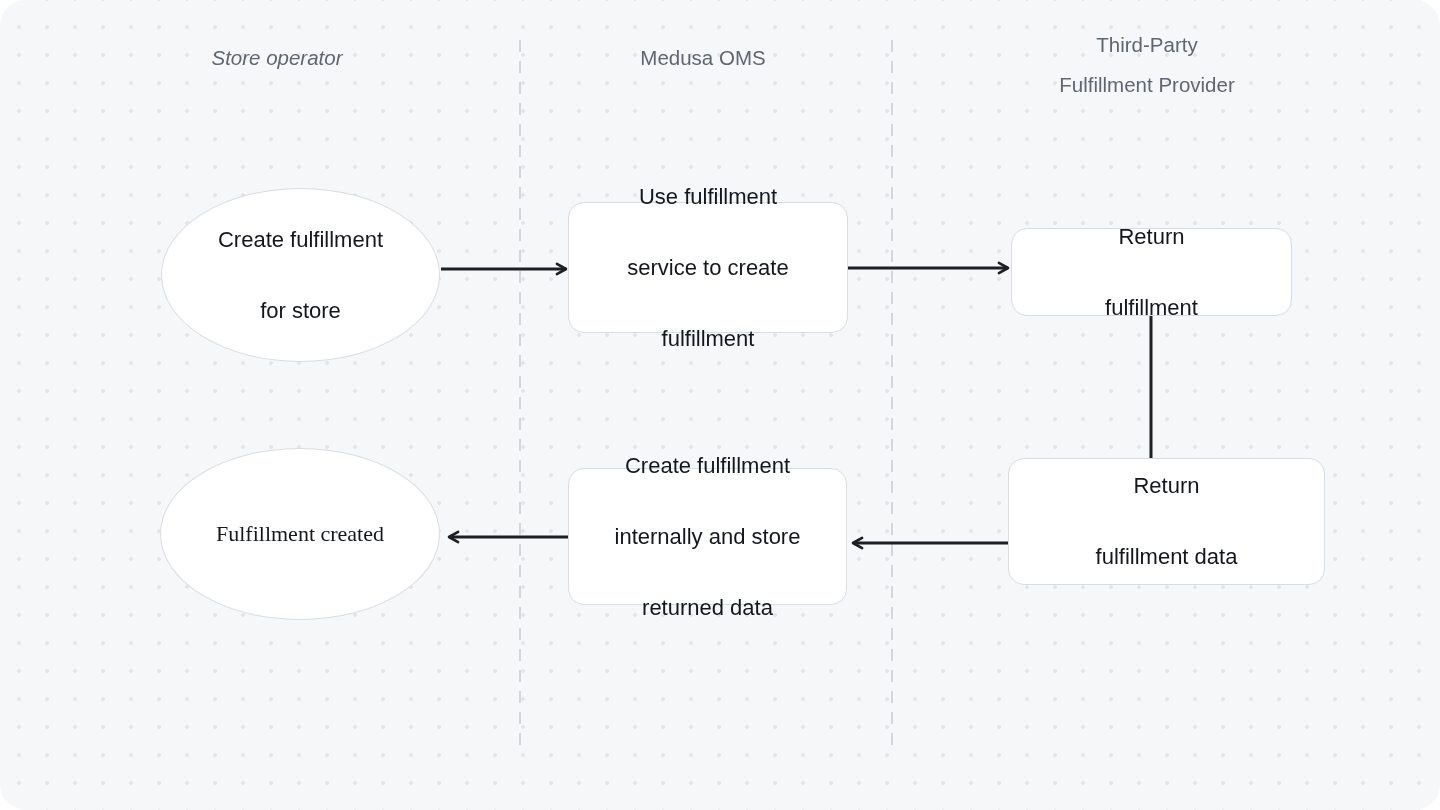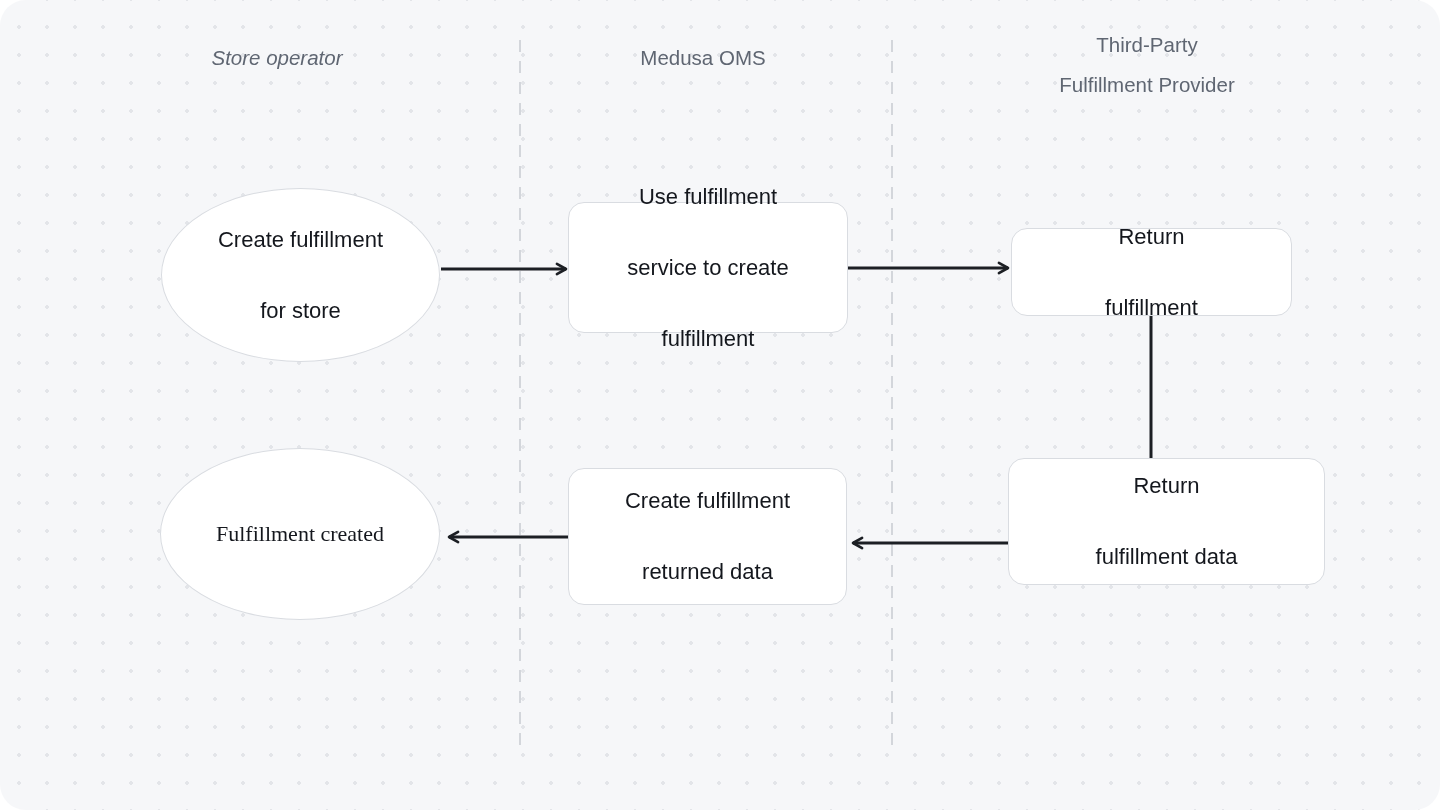--- a/index.html
+++ b/index.html
@@ -113,20 +113,21 @@
     <div class="line">fulfillment</div>
   </div>
 
   <div class="node rect" style="left:1008px;top:458px;width:317px;height:127px;">
     <div class="line">Return</div>
     <div class="line">fulfillment data</div>
   </div>
 
   <div class="node rect" style="left:568px;top:468px;width:279px;height:137px;">
     <div class="line">Create fulfillment</div>
+    <div class="line">internally and store</div>
     <div class="line">returned data</div>
   </div>
 
   <div class="node ellipse" style="left:160px;top:448px;width:280px;height:172px;font-family:Liberation Serif, serif;">
     <div class="line">Fulfillment created</div>
   </div>
 
 </div>
 
 </body></html>

